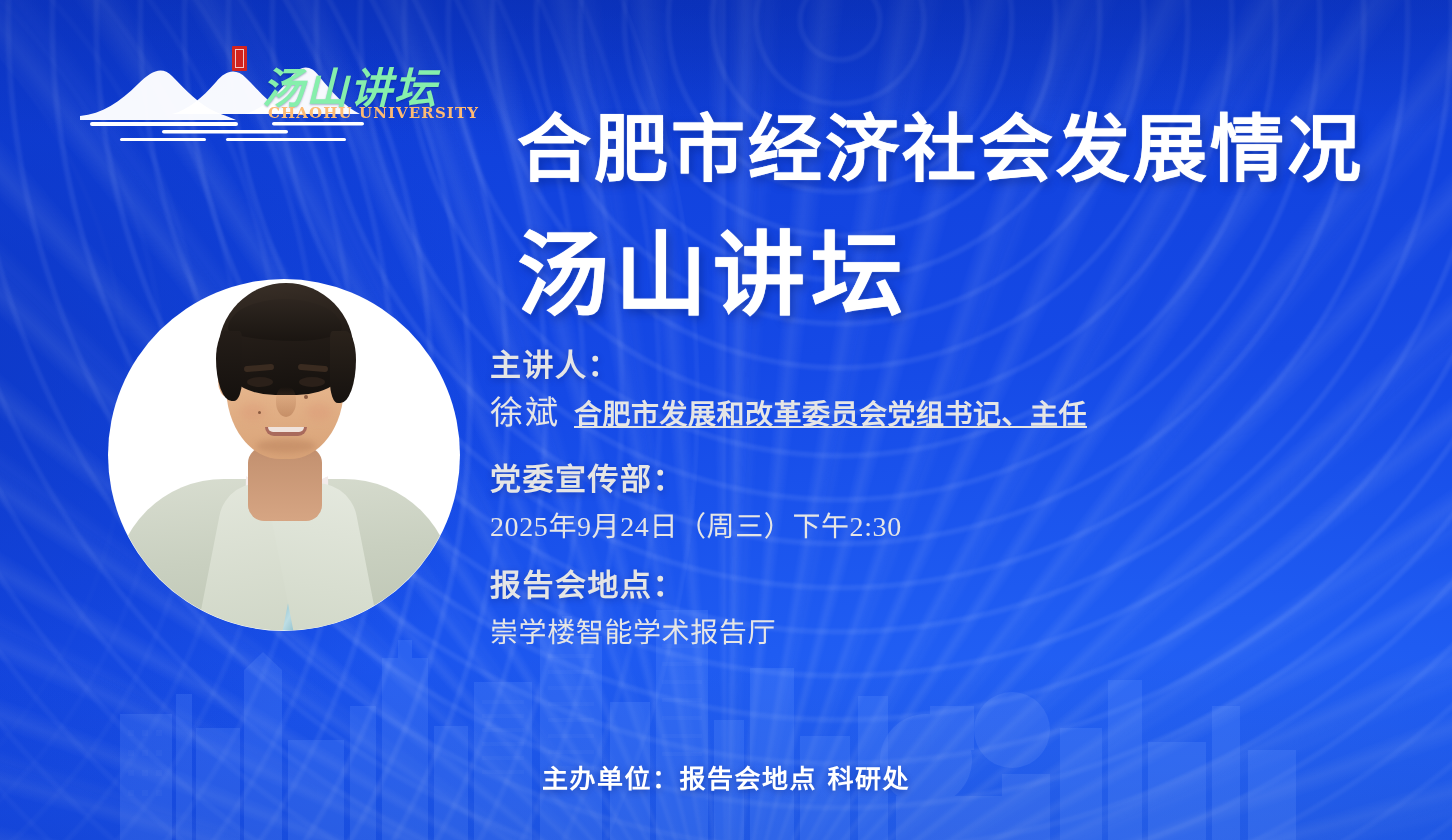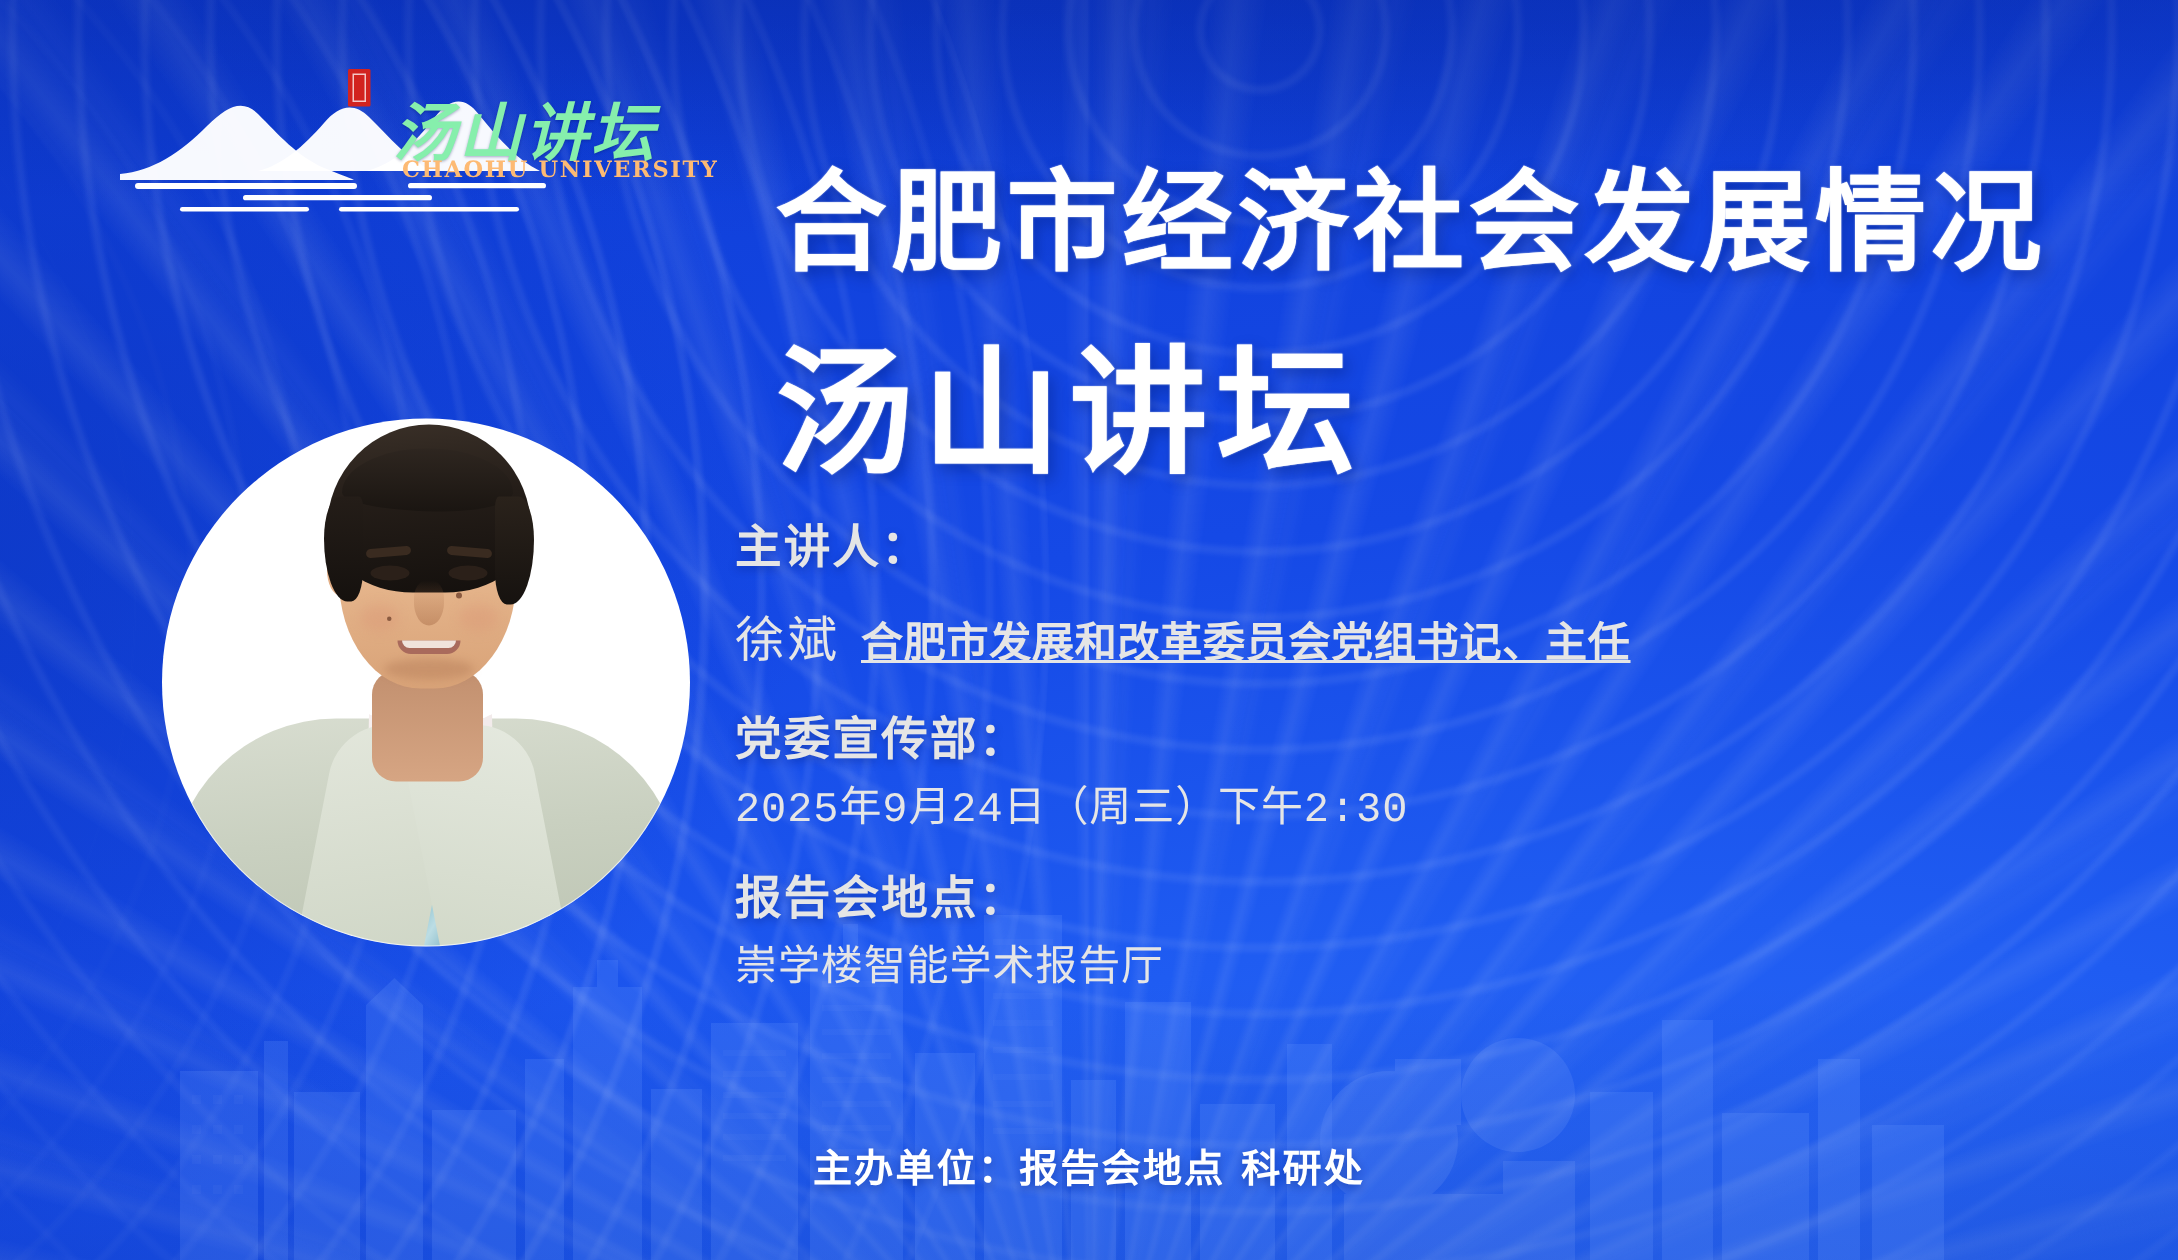--- a/index.html
+++ b/index.html
@@ -308,27 +308,26 @@
     letter-spacing:1.5px;
     line-height:1.28;
     text-shadow:0 2px 6px rgba(3,24,110,.35);
     font-family:"DejaVu Sans","Liberation Sans",sans-serif;
   }
   .info-value{
     font-size:28px;
     font-weight:400;
     letter-spacing:.6px;
     line-height:1.3;
-    font-family:Liberation Mono, monospace;
+    font-family:Liberation Serif, serif;
   }
   .speaker-row{
     display:flex;
     align-items:baseline;
     gap:14px;
-    margin-top:14px;
   }
   .speaker-name{
     font-size:33px;
     font-weight:400;
     letter-spacing:2px;
     font-family:"DejaVu Sans","Liberation Sans",sans-serif;
   }
   .speaker-title{
     font-size:28px;
     font-weight:700;

